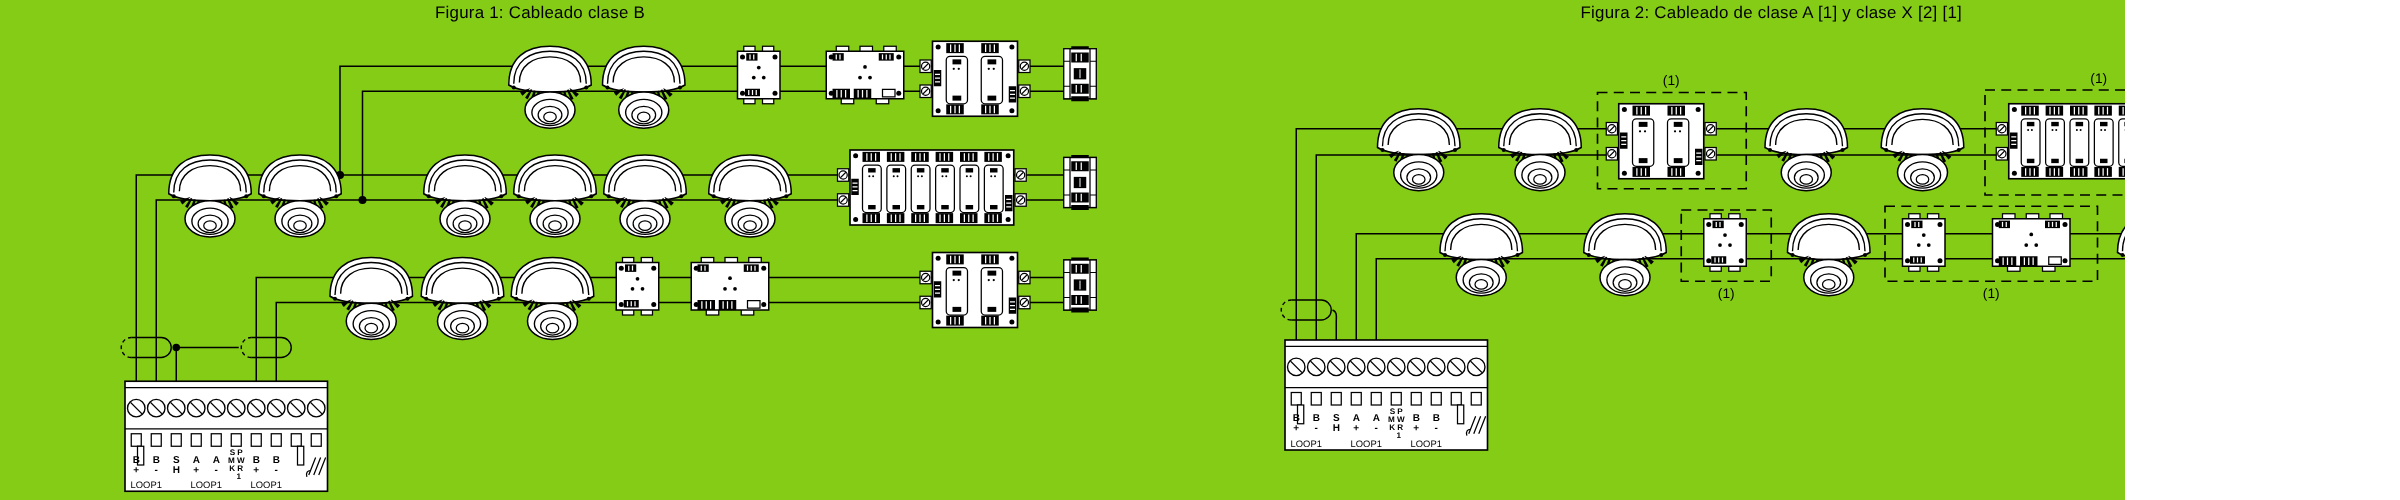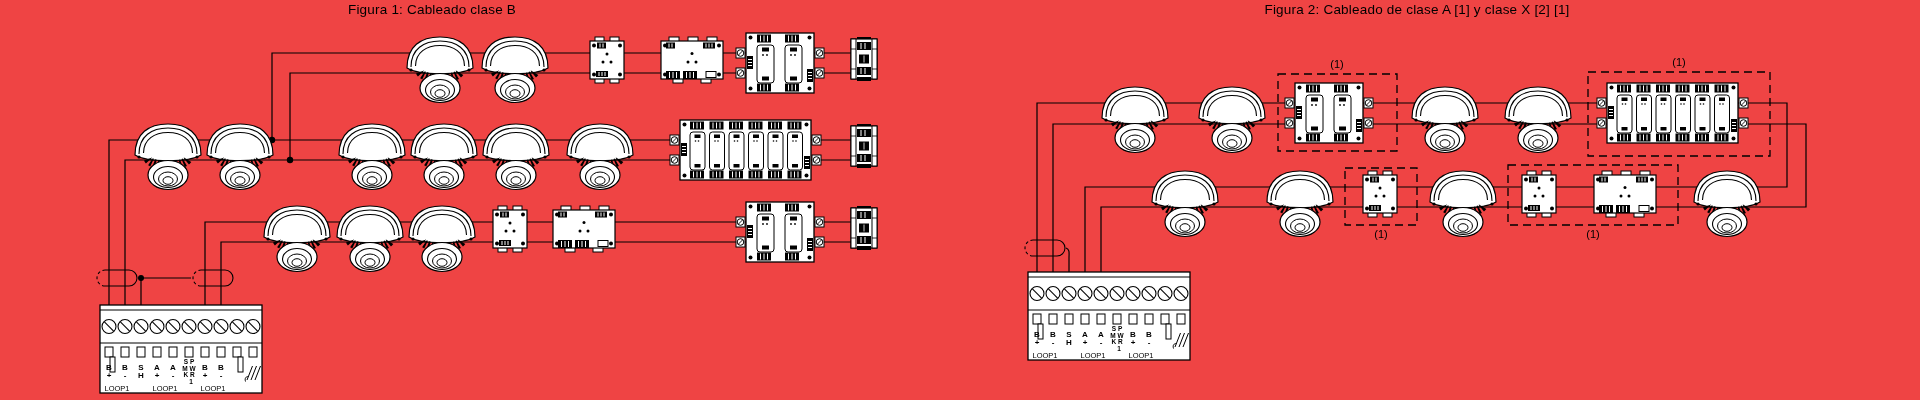--- a/index.html
+++ b/index.html
@@ -1,16 +1,16 @@
 <!DOCTYPE html>
 <html><head>
 <meta charset="utf-8">
 <style>
   html,body{margin:0;padding:0;background:#ffffff;}
-  .canvas{position:relative;width:1920px;height:400px;background:#ef4444;overflow:hidden;}
+  .canvas{position:relative;width:1700px;height:400px;background:#84cc16;overflow:hidden;}
   svg{display:block;font-family:"Liberation Sans",sans-serif;}
   text{fill:#000;}
   .title{font-size:13.5px;letter-spacing:.2px;}
   .tlabel{font-size:8px;font-weight:bold;}
   .tstack{font-size:6.5px;font-weight:bold;}
   .loop{font-size:7.5px;}
   .note{font-size:11px;}
   .anchor-mid{text-anchor:middle;}
 </style>
 </head>

